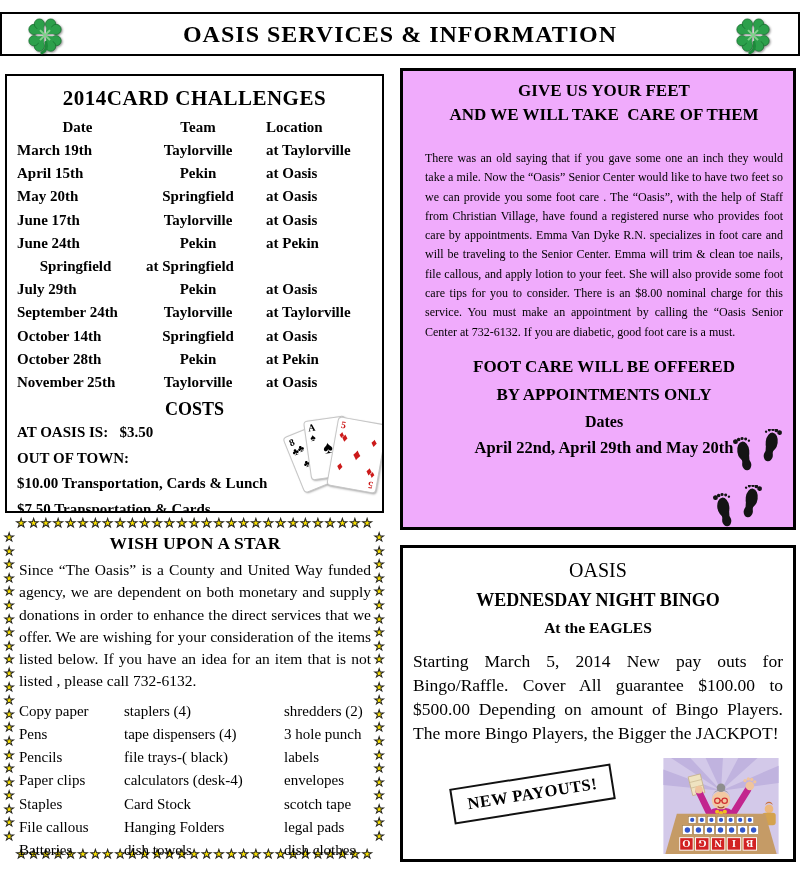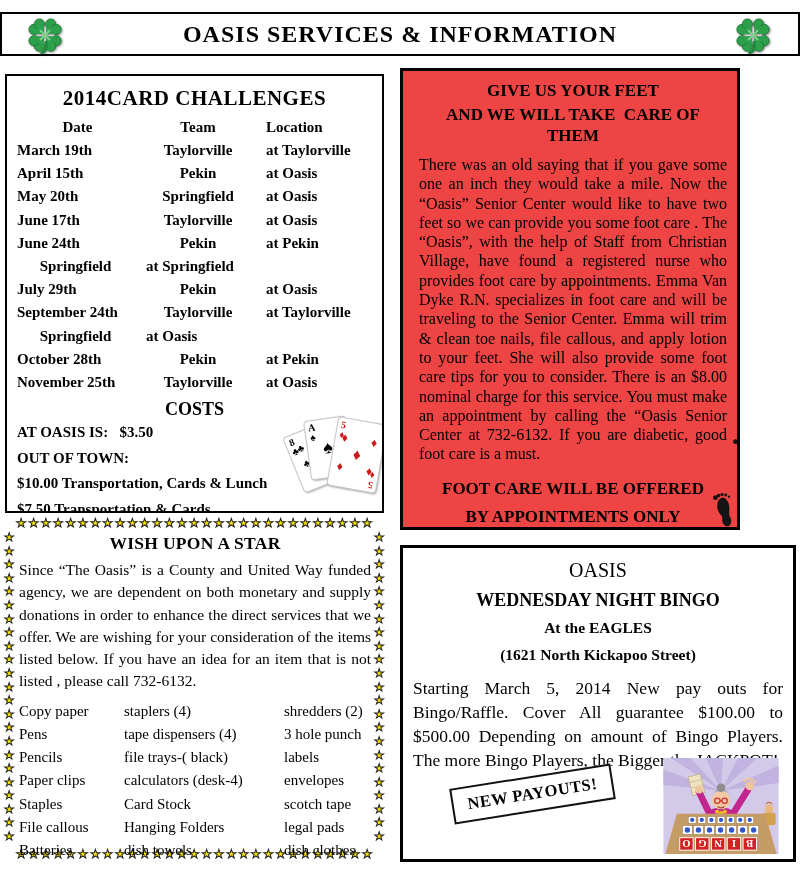--- a/index.html
+++ b/index.html
@@ -49,23 +49,23 @@
   .stars-bottom { position:absolute; left:0; bottom:0; width:100%; text-align:center; white-space:nowrap; overflow:hidden; }
   .stars-left, .stars-right { position:absolute; top:14px; bottom:14px; width:14px; white-space:pre-line; text-align:center; font-size:11.5px; line-height:13.6px; overflow:hidden; }
   .stars-left { left:1px; } .stars-right { right:1px; }
   .wish-content { position:absolute; left:17px; right:17px; top:16px; }
   .wish-title { text-align:center; font-size:17.5px; font-weight:bold; letter-spacing:.3px; margin-bottom:5px; }
   .wish-body { font-size:15.5px; line-height:22.3px; text-align:justify; }
   .wish-items { margin-top:7px; display:grid; grid-template-columns:105px 160px 1fr; font-size:15px; row-gap:0; }
   .wish-items span { line-height:23.2px; }
 
   
-  .footbox { position:absolute; left:400px; top:68px; width:340px; height:462px; border:3px solid #000; background:#ef4444; padding:6px 10px 0 16px; overflow:hidden; }
+  .footbox { position:absolute; left:400px; top:68px; width:396px; height:462px; border:3px solid #000; background:#f0abfc; padding:6px 10px 0 22px; overflow:hidden; }
   .fc-h { text-align:center; font-weight:bold; font-size:17px; line-height:21px; margin-top:3px; white-space:pre-wrap; }
-  .fc-body { margin-top:9px; font-size:16px; line-height:19.3px; text-align:justify; }
+  .fc-body { margin-top:24px; font-size:12px; line-height:19.3px; text-align:justify; }
   .fc-sub { text-align:center; font-weight:bold; font-size:17px; line-height:20px; }
   .fc-offer1 { margin-top:15px; }
   .fc-offer2 { margin-top:8px; }
   .fc-dates-label { margin-top:7px; font-size:16px; }
   .fc-dates { margin-top:6px; font-size:16.5px; }
   .footprints { position:absolute; }
   .fp1 { left:330px; top:358px; }
   .fp2 { left:310px; top:414px; }
 
   
@@ -190,20 +190,21 @@
         <span class="cc-date">July 29th</span>
         <span class="cc-team">Pekin</span>
         <span class="cc-loc">at Oasis</span>
       </div>
     <div class="cc-grid cc-row">
         <span class="cc-date">September 24th</span>
         <span class="cc-team">Taylorville</span>
         <span class="cc-loc">at Taylorville</span>
       </div>
     <div class="cc-grid cc-row">
+        <span class="cc-date">October 14th</span>
         <span class="cc-team">Springfield</span>
         <span class="cc-loc">at Oasis</span>
       </div>
     <div class="cc-grid cc-row">
         <span class="cc-date">October 28th</span>
         <span class="cc-team">Pekin</span>
         <span class="cc-loc">at Pekin</span>
       </div>
     <div class="cc-grid cc-row">
         <span class="cc-date">November 25th</span>
@@ -336,21 +337,20 @@
       </svg>
     <svg class="footprints fp2" width="52" height="48" viewBox="0 0 52 48">
         <use href="#footprint-pair"></use>
       </svg>
   </div>
 
   <div class="bingobox">
     <div class="bg-title">OASIS</div>
     <div class="bg-sub">WEDNESDAY NIGHT BINGO</div>
     <div class="bg-venue">At the EAGLES</div>
-    <div class="bg-addr">(1621 North Kickapoo Street)</div>
     <div class="bg-body">Starting March 5, 2014 New pay outs for Bingo/Raffle.  Cover All guarantee $100.00 to $500.00 Depending on amount of Bingo Players.  The more Bingo Players, the Bigger the JACKPOT!</div>
     <div class="stamp">NEW PAYOUTS!</div>
 
     <svg class="bingo-art" viewBox="0 0 120 100">
       <rect x="0" y="0" width="120" height="100" fill="#d3c9e9"></rect>
       <g fill="#c0b3df">
         <polygon points="60,34 8,0 28,0"></polygon>
         <polygon points="60,34 44,0 62,0"></polygon>
         <polygon points="60,34 78,0 98,0"></polygon>
         <polygon points="60,34 120,8 120,26"></polygon>

